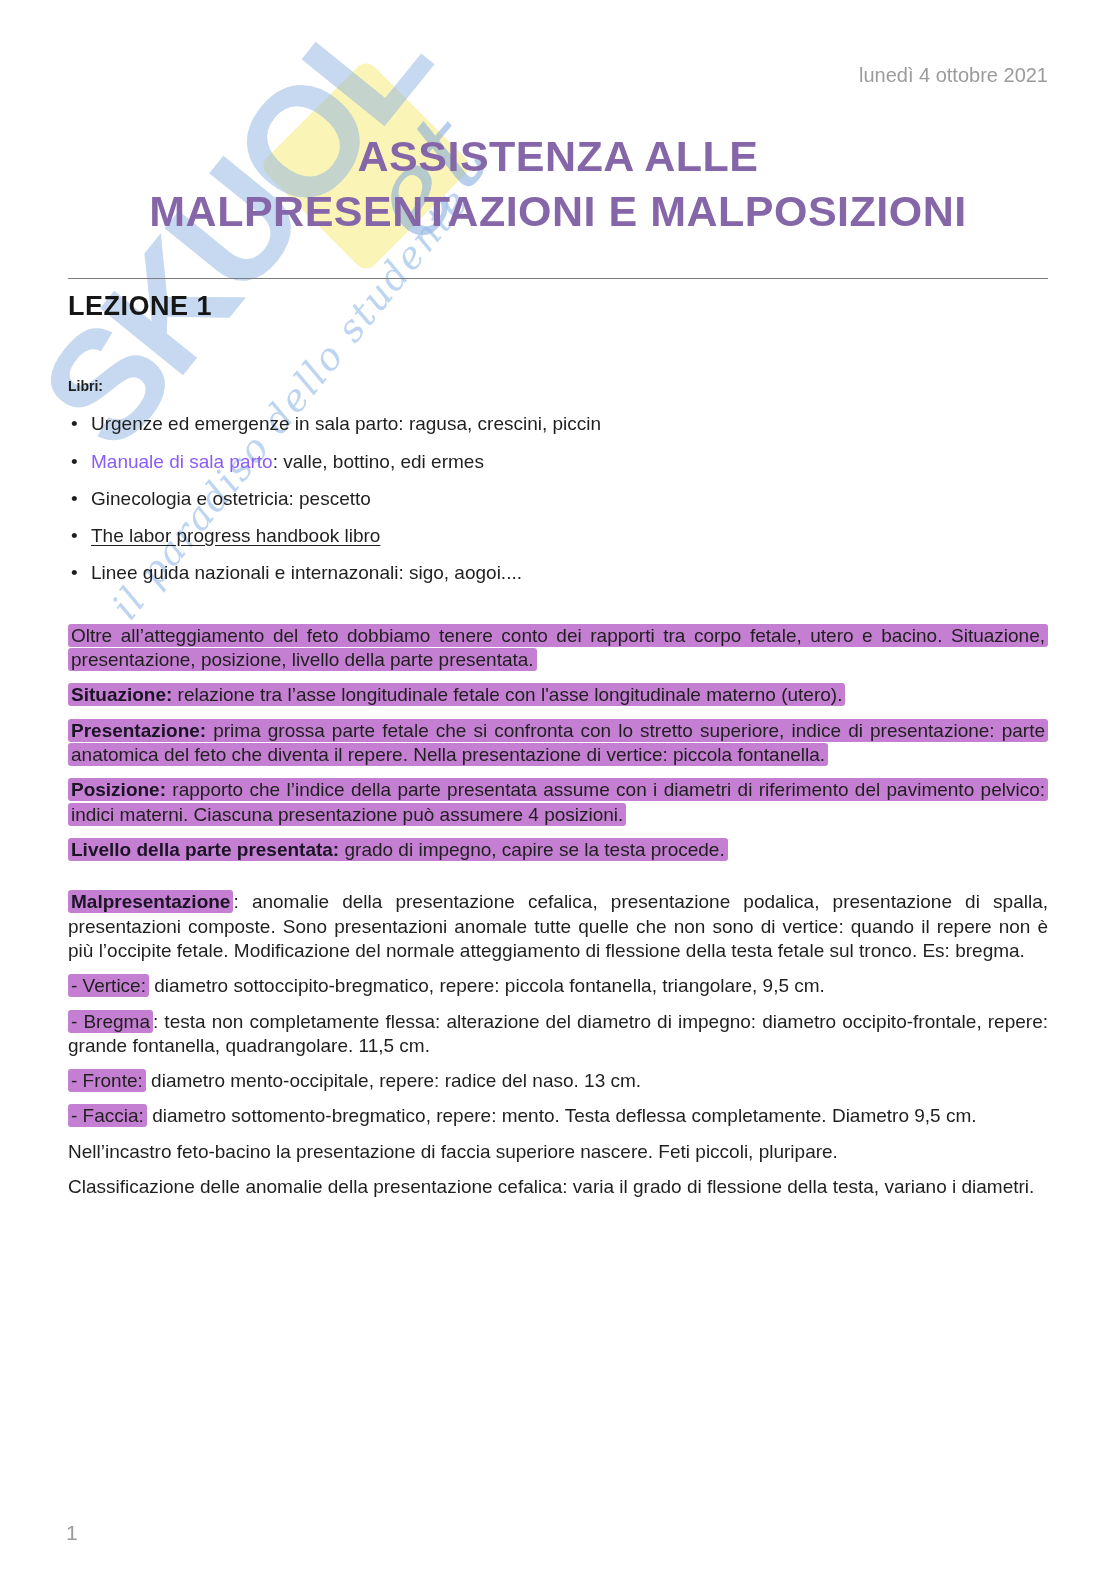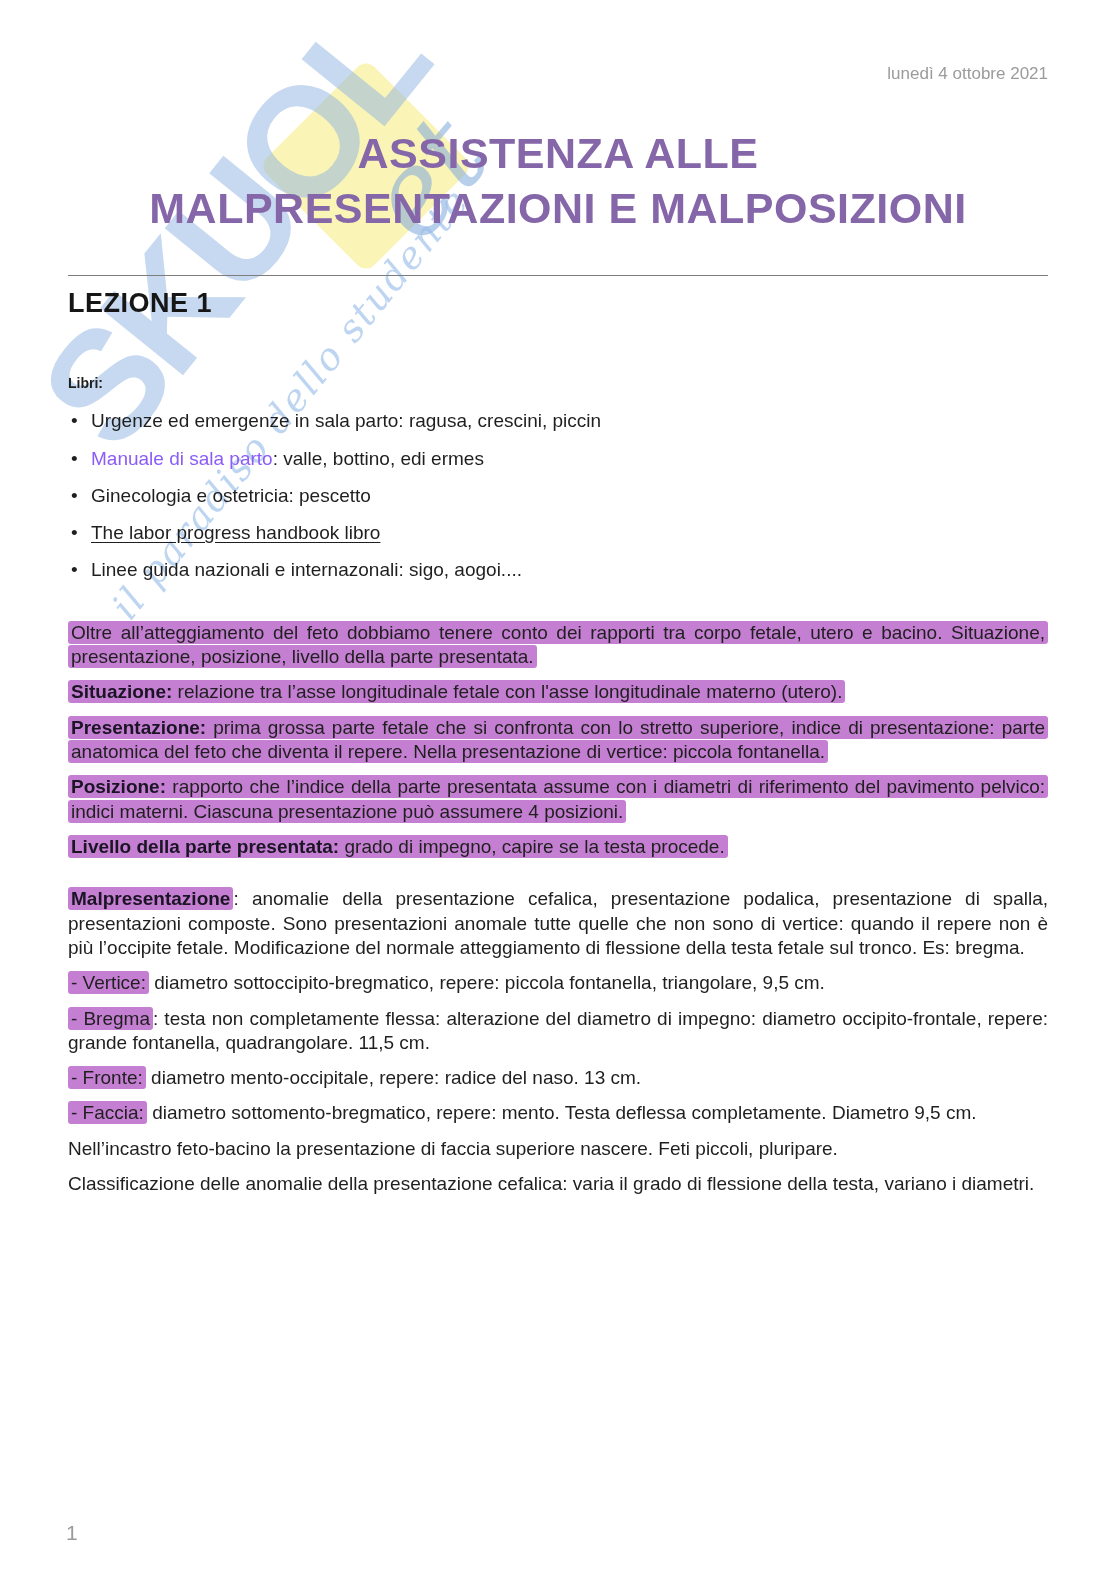--- a/index.html
+++ b/index.html
@@ -28,21 +28,21 @@
     color:rgba(125,168,220,0.55);
   }
   .wm-tagline {
     position:absolute; left:103px; top:600px; transform:rotate(-51deg); transform-origin:left top;
     font-size:38px; font-style:italic; font-family:"DejaVu Serif",serif;
     letter-spacing:2px; white-space:nowrap;
     color:rgba(150,188,232,0.62);
   }
   
   .content { position:relative; z-index:1; padding:64px 68px 0 68px; }
-  .date { text-align:right; font-size:17px; color:#9b9b9b; }
+  .date { text-align:right; font-size:20px; color:#9b9b9b; }
   .title {
     margin:42px 30px 0 30px; text-align:center;
     font-size:43px; font-weight:bold; line-height:1.27;
     color:#8566a8; letter-spacing:0.5px;
   }
   .rule { border:none; border-top:1px solid #7d7d7d; margin:40px 0 0 0; height:0; }
   .lesson { margin:12px 0 0 0; font-size:27px; font-weight:bold; color:#161616; letter-spacing:0.5px; }
   .books-heading { margin:56px 0 0 0; font-size:14px; font-weight:bold; }
   .books { list-style:none; margin:18px 0 0 0; padding:0; }
   .books li { position:relative; font-size:19px; line-height:1.28; padding-left:23px; margin-bottom:13px; }

